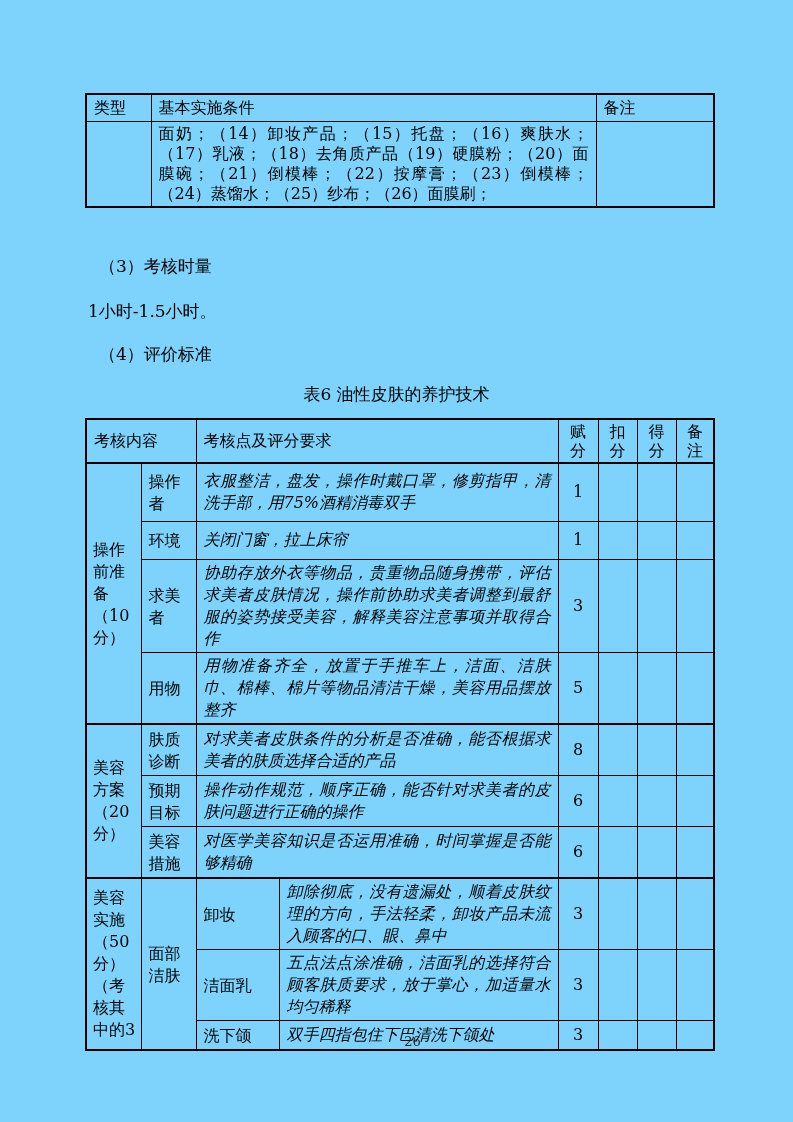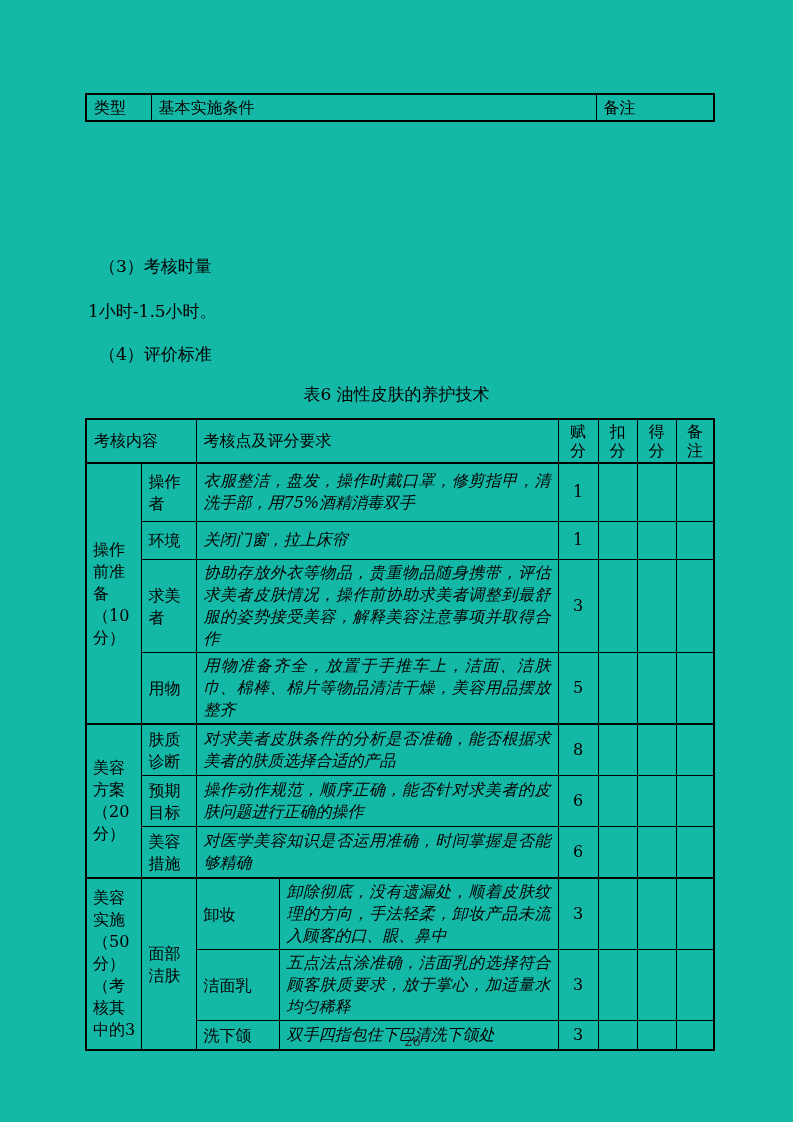--- a/index.html
+++ b/index.html
@@ -1,19 +1,19 @@
 <!DOCTYPE html>
 <html><head>
 <meta charset="utf-8">
 <style>
   html,body{margin:0;padding:0;background:#ffffff;}
   .page{
     position:relative;
     width:793px;height:1122px;
-    background:#14b8a6;
+    background:#7dd3fc;
     color:#000;
     font-family:"DejaVu Serif", serif;
     overflow:hidden;
   }
   table{border-collapse:collapse;table-layout:fixed;position:absolute;}
   td{
     border:1px solid #000;
     font-size:16px;
     line-height:20px;
     padding:2px 7px;
@@ -52,20 +52,25 @@
     <colgroup>
         <col style="width:65px">
         <col style="width:445px">
         <col style="width:118px">
       </colgroup>
     <tbody>
         <tr style="height:27px">
       <td>类型</td>
       <td>基本实施条件</td>
       <td>备注</td>
+    </tr>
+    <tr style="height:83px">
+      <td></td>
+      <td class="just">面奶；（14）卸妆产品；（15）托盘；（16）爽肤水；（17）乳液；（18）去角质产品（19）硬膜粉；（20）面膜碗；（21）倒模棒；（22）按摩膏；（23）倒模棒；（24）蒸馏水；（25）纱布；（26）面膜刷；</td>
+      <td></td>
     </tr>
   </tbody>
     </table>
 
   <p class="para p1">（3）考核时量</p>
   <p class="para p2">1小时-1.5小时。</p>
   <p class="para p3">（4）评价标准</p>
   <div class="ttl">表6 油性皮肤的养护技术</div>
 
   <table class="t-main">

